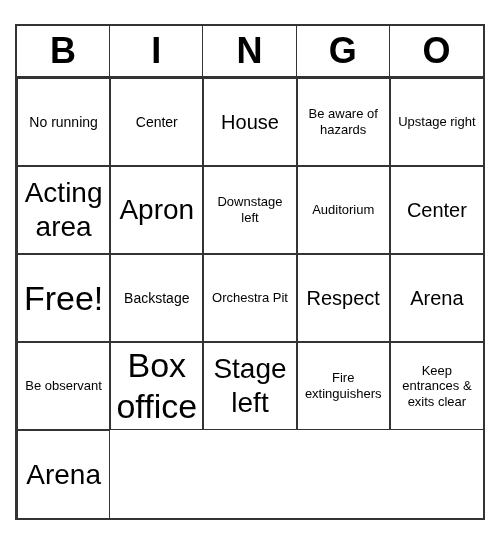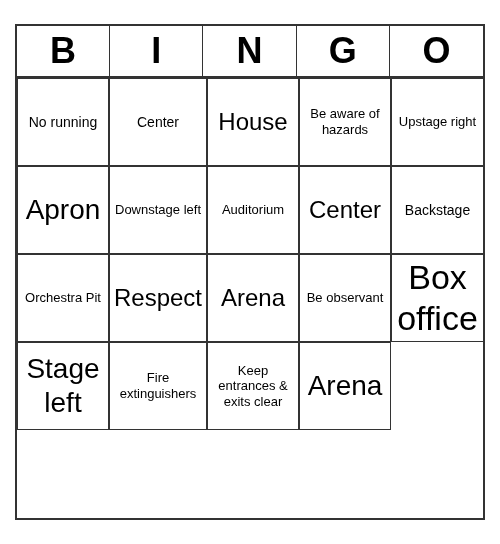--- a/index.html
+++ b/index.html
@@ -68,21 +68,21 @@
 
     .size-small {
       font-size: 13px;
     }
 
     .size-medium {
       font-size: 14px;
     }
 
     .size-large {
-      font-size: 24px;
+      font-size: 20px;
     }
 
     .size-xlarge {
       font-size: 28px;
     }
 
     .size-xxlarge {
       font-size: 34px;
     }
   </style>
@@ -107,30 +107,36 @@
       <div class="bingo-cell">
         <span class="size-large">House</span>
       </div>
       <div class="bingo-cell">
         <span class="size-small">Be aware of hazards</span>
       </div>
       <div class="bingo-cell">
         <span class="size-small">Upstage right</span>
       </div>
       <div class="bingo-cell">
+        <span class="size-xlarge">Acting area</span>
+      </div>
+      <div class="bingo-cell">
         <span class="size-xlarge">Apron</span>
       </div>
       <div class="bingo-cell">
         <span class="size-small">Downstage left</span>
       </div>
       <div class="bingo-cell">
         <span class="size-small">Auditorium</span>
       </div>
       <div class="bingo-cell">
         <span class="size-large">Center</span>
+      </div>
+      <div class="bingo-cell">
+        <span class="size-xxlarge">Free!</span>
       </div>
       <div class="bingo-cell">
         <span class="size-medium">Backstage</span>
       </div>
       <div class="bingo-cell">
         <span class="size-small">Orchestra Pit</span>
       </div>
       <div class="bingo-cell">
         <span class="size-large">Respect</span>
       </div>

